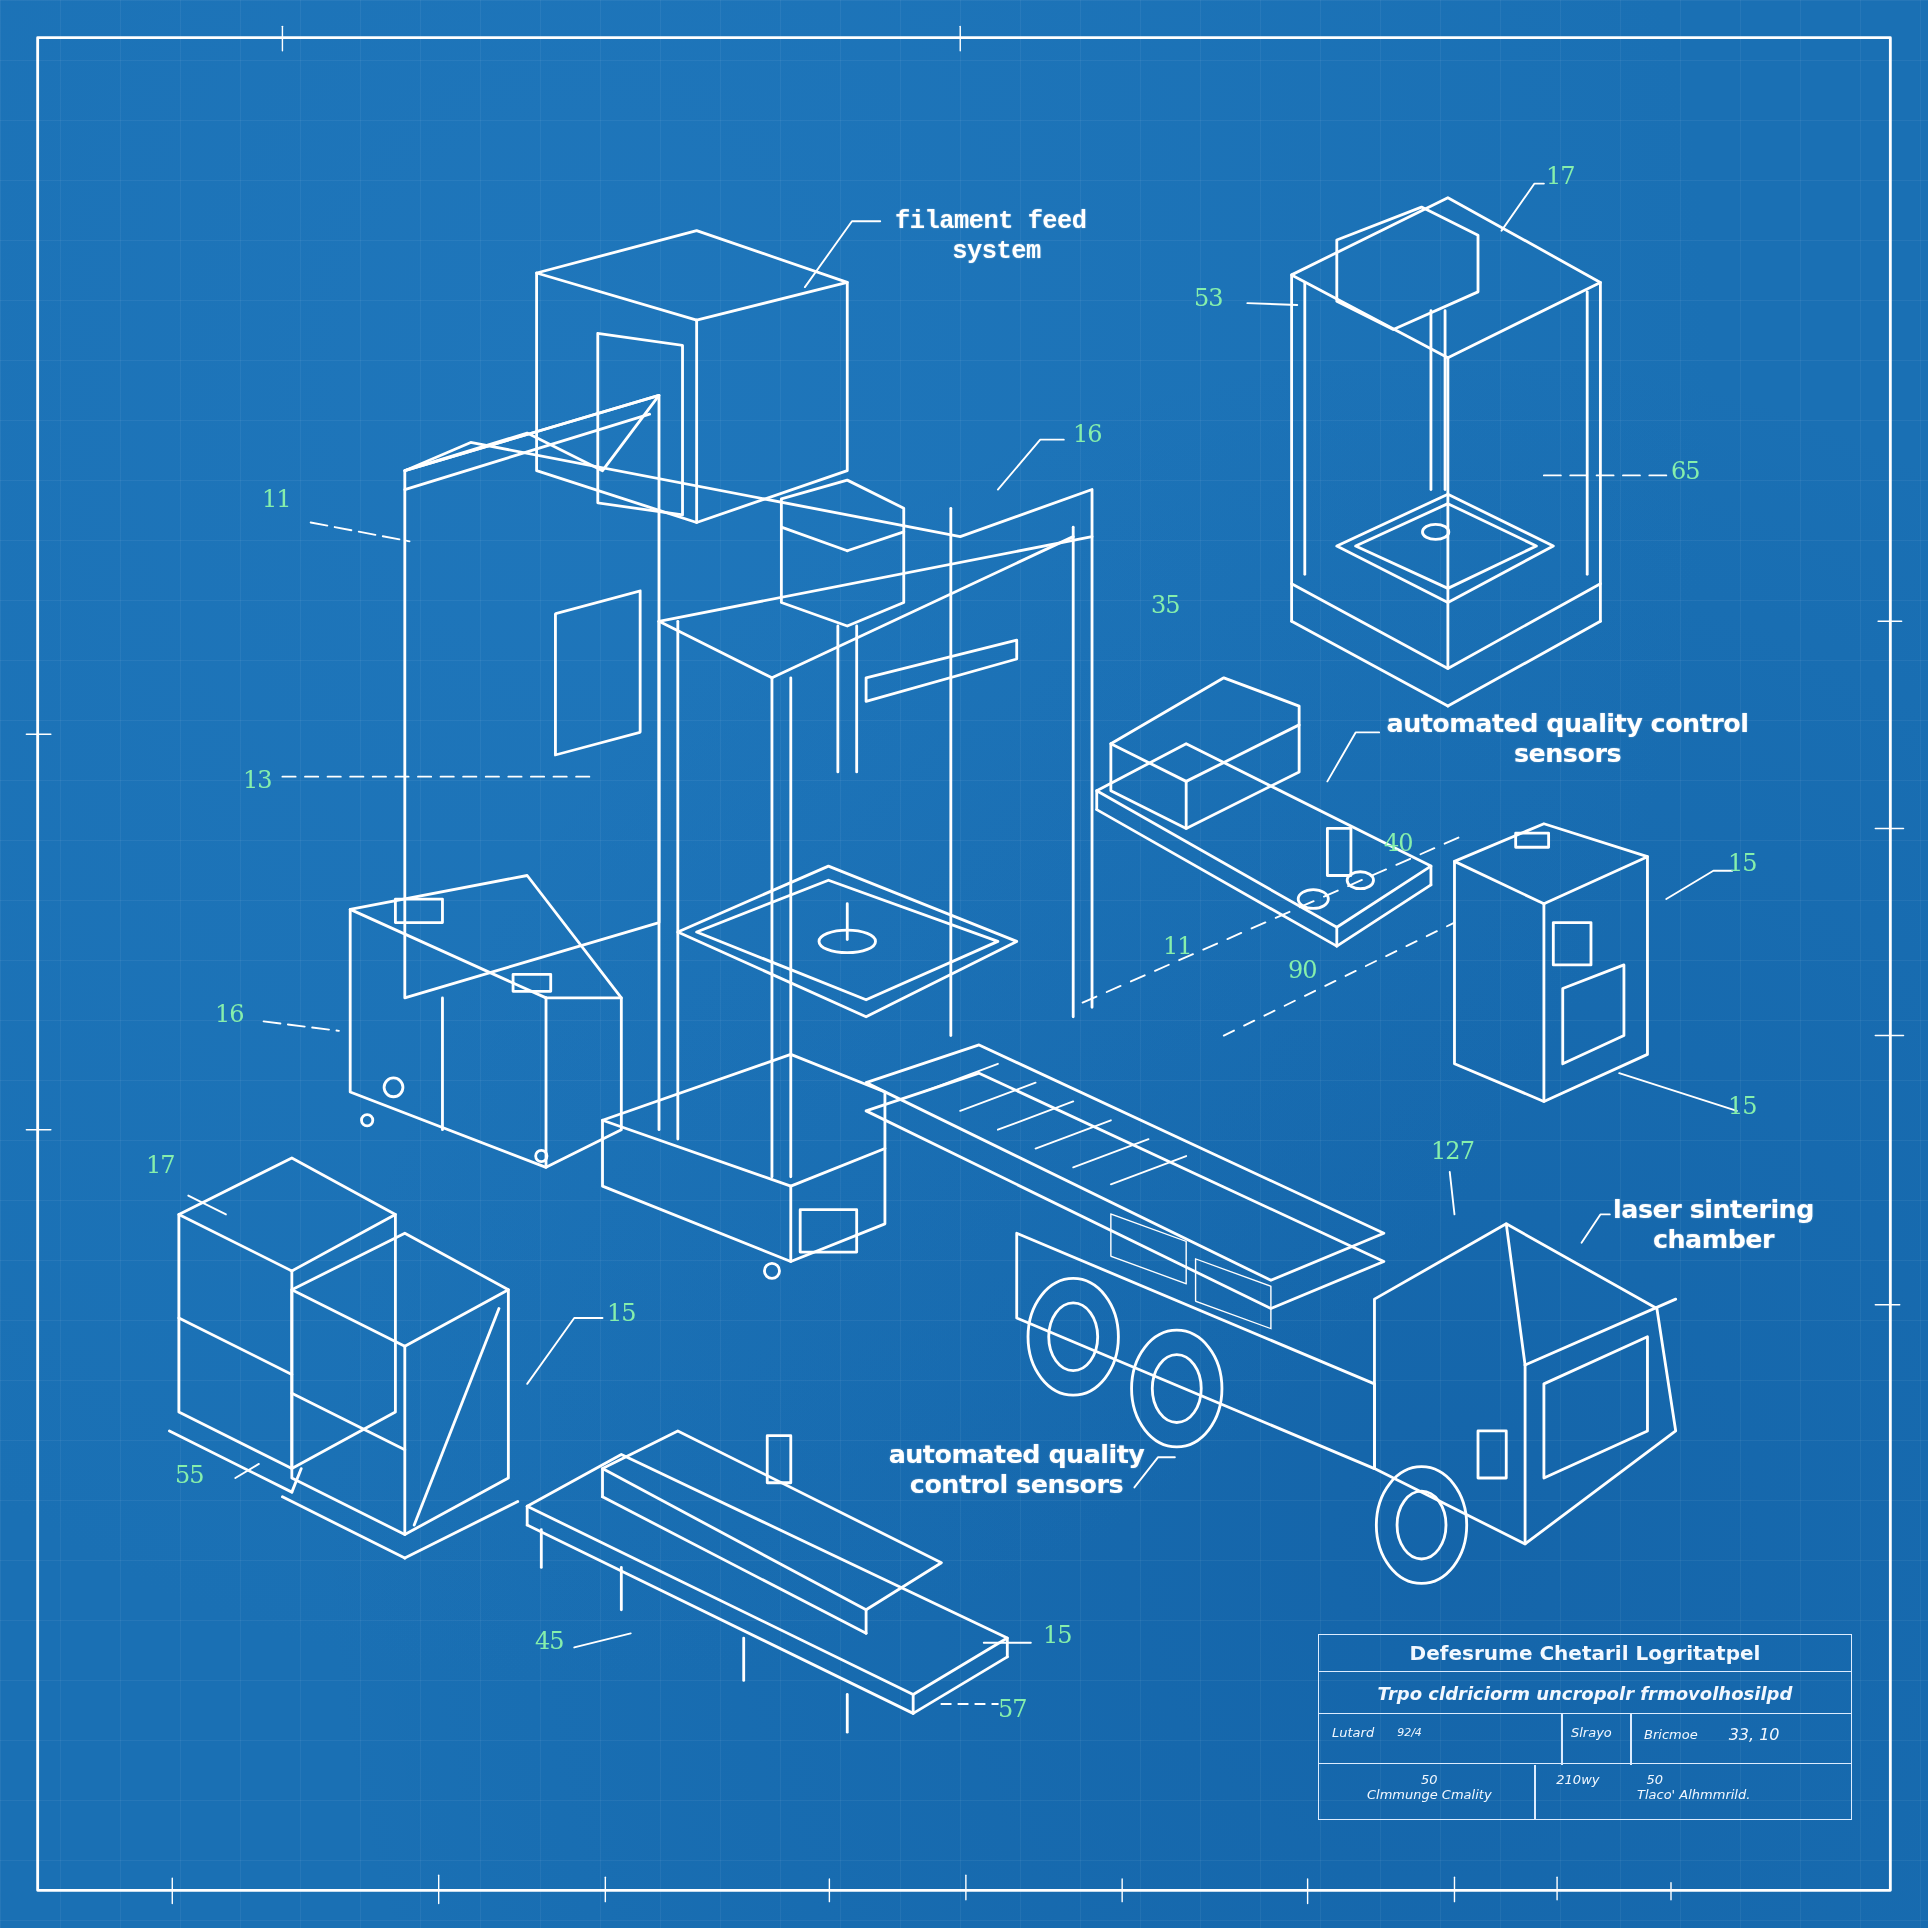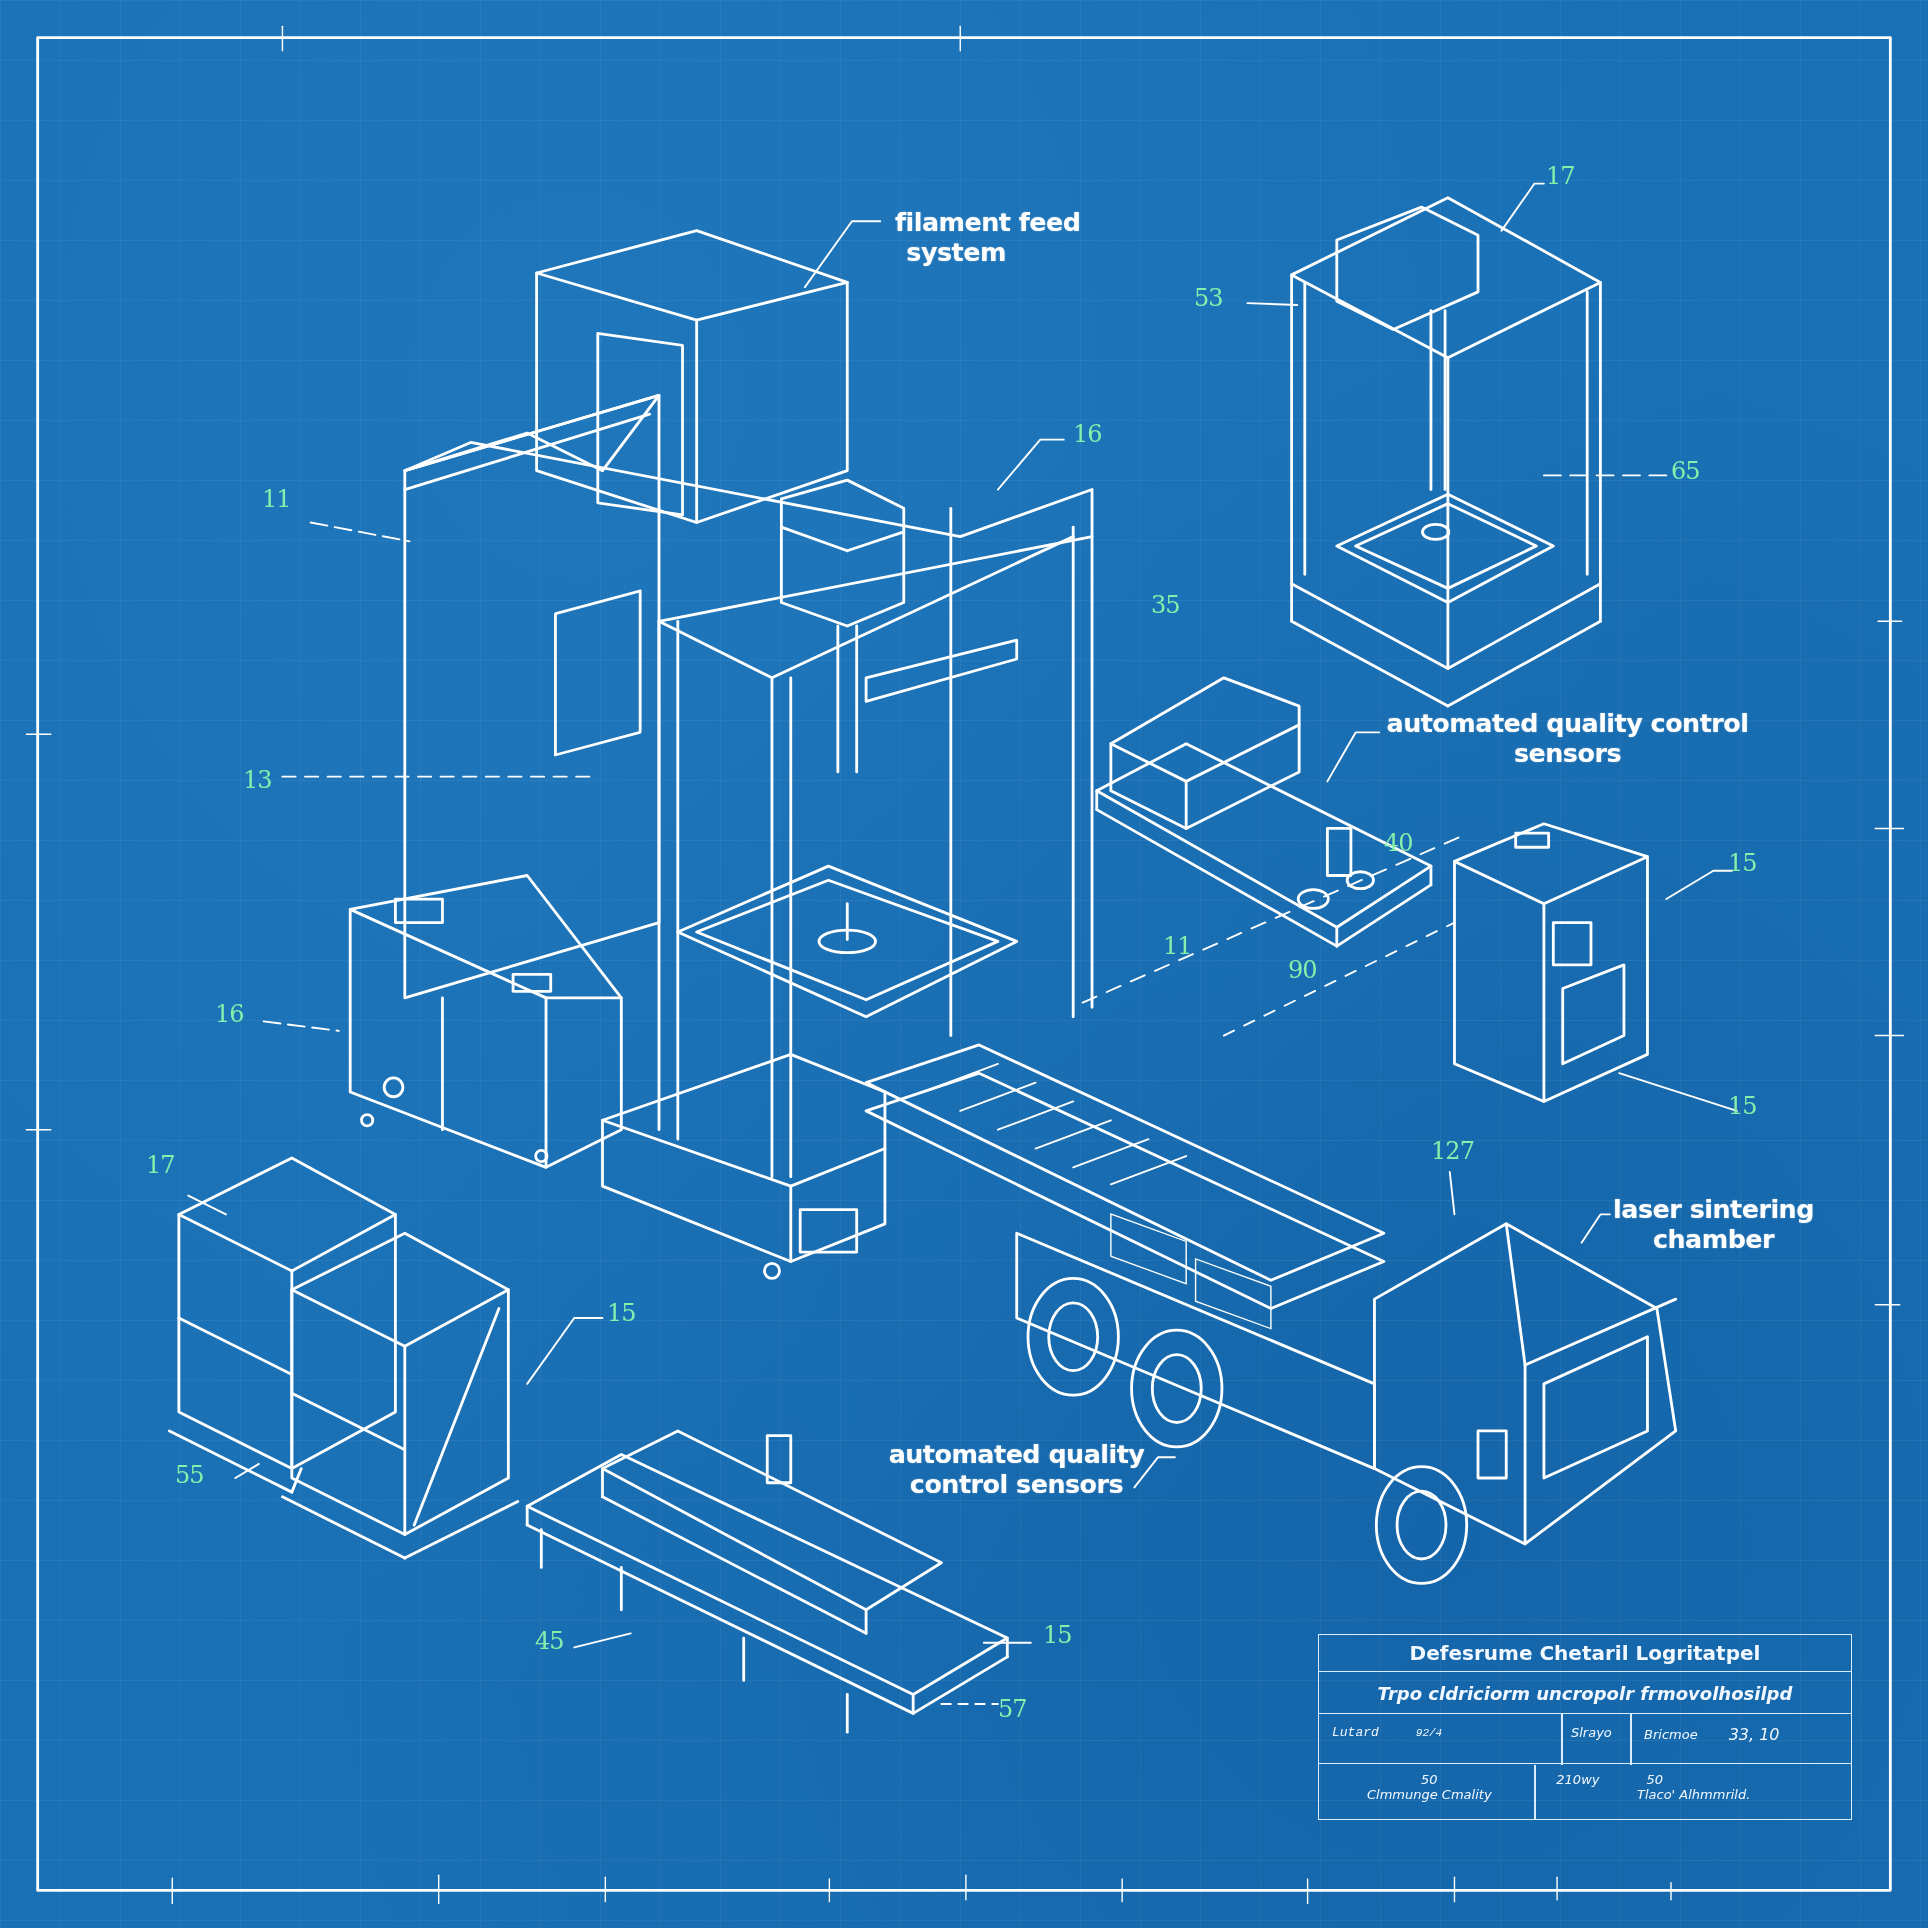--- a/index.html
+++ b/index.html
@@ -269,21 +269,21 @@
     <polyline points="640,1400 610,1400 560,1470"></polyline>
     <line x1="250" y1="1570" x2="275" y2="1555"></line>
     <line x1="610" y1="1750" x2="670" y2="1735"></line>
     <line x1="1045" y1="1745" x2="1095" y2="1745"></line>
     <line x1="1000" y1="1810" x2="1060" y2="1810" stroke-dasharray="10 8"></line>
     <line x1="1150" y1="1065" x2="1560" y2="885" stroke-dasharray="16 12"></line>
     <line x1="1300" y1="1100" x2="1545" y2="980" stroke-dasharray="12 12"></line>
   </g>
 </svg>
 
-<div class="callout" style="left:895px; top:207px; text-align:left;">
+<div class="callout" style="left:895px; top:207px; text-align:center;font-family:Liberation Mono, monospace;">
   <div>filament feed</div>
   <div style="padding-left:11.3px;">system</div>
 </div>
 <div class="callout" style="left:1379px; top:708px; width:377px;">
   <div>automated quality control</div>
   <div>sensors</div>
 </div>
 <div class="callout" style="left:1605px; top:1194px; width:217px;">
   <div>laser sintering</div>
   <div>chamber</div>
@@ -316,21 +316,21 @@
 <div class="refnum" style="left:998px; top:1695px;">57</div>
 
 <div class="title-block">
   <div class="tb-row tb-title">Defesrume Chetaril Logritatpel</div>
   <div class="tb-row tb-sub">Trpo cldriciorm uncropolr frmovolhosilpd</div>
   <div class="tb-row" style="top:79px; height:49px;"></div>
   <div class="vline" style="left:242px; top:79px; height:51px;"></div>
   <div class="vline" style="left:311px; top:79px; height:51px;"></div>
   <div class="vline" style="left:215px; top:130px; height:54px;"></div>
 
-  <div class="tb-cell" style="left:13px; top:90px; gap:37px;font-family:Liberation Mono, monospace;">
+  <div class="tb-cell" style="left:13px; top:90px; gap:23px;">
     <span>Lutard</span>
     <span style="font-size:11px;">92/4</span>
   </div>
   <div class="tb-cell" style="left:252px; top:90px;">
     <span>Slrayo</span>
   </div>
   <div class="tb-cell" style="left:325px; top:90px; gap:31px;">
     <span>Bricmoe</span>
     <span style="font-size:16px;">33, 10</span>
   </div>

